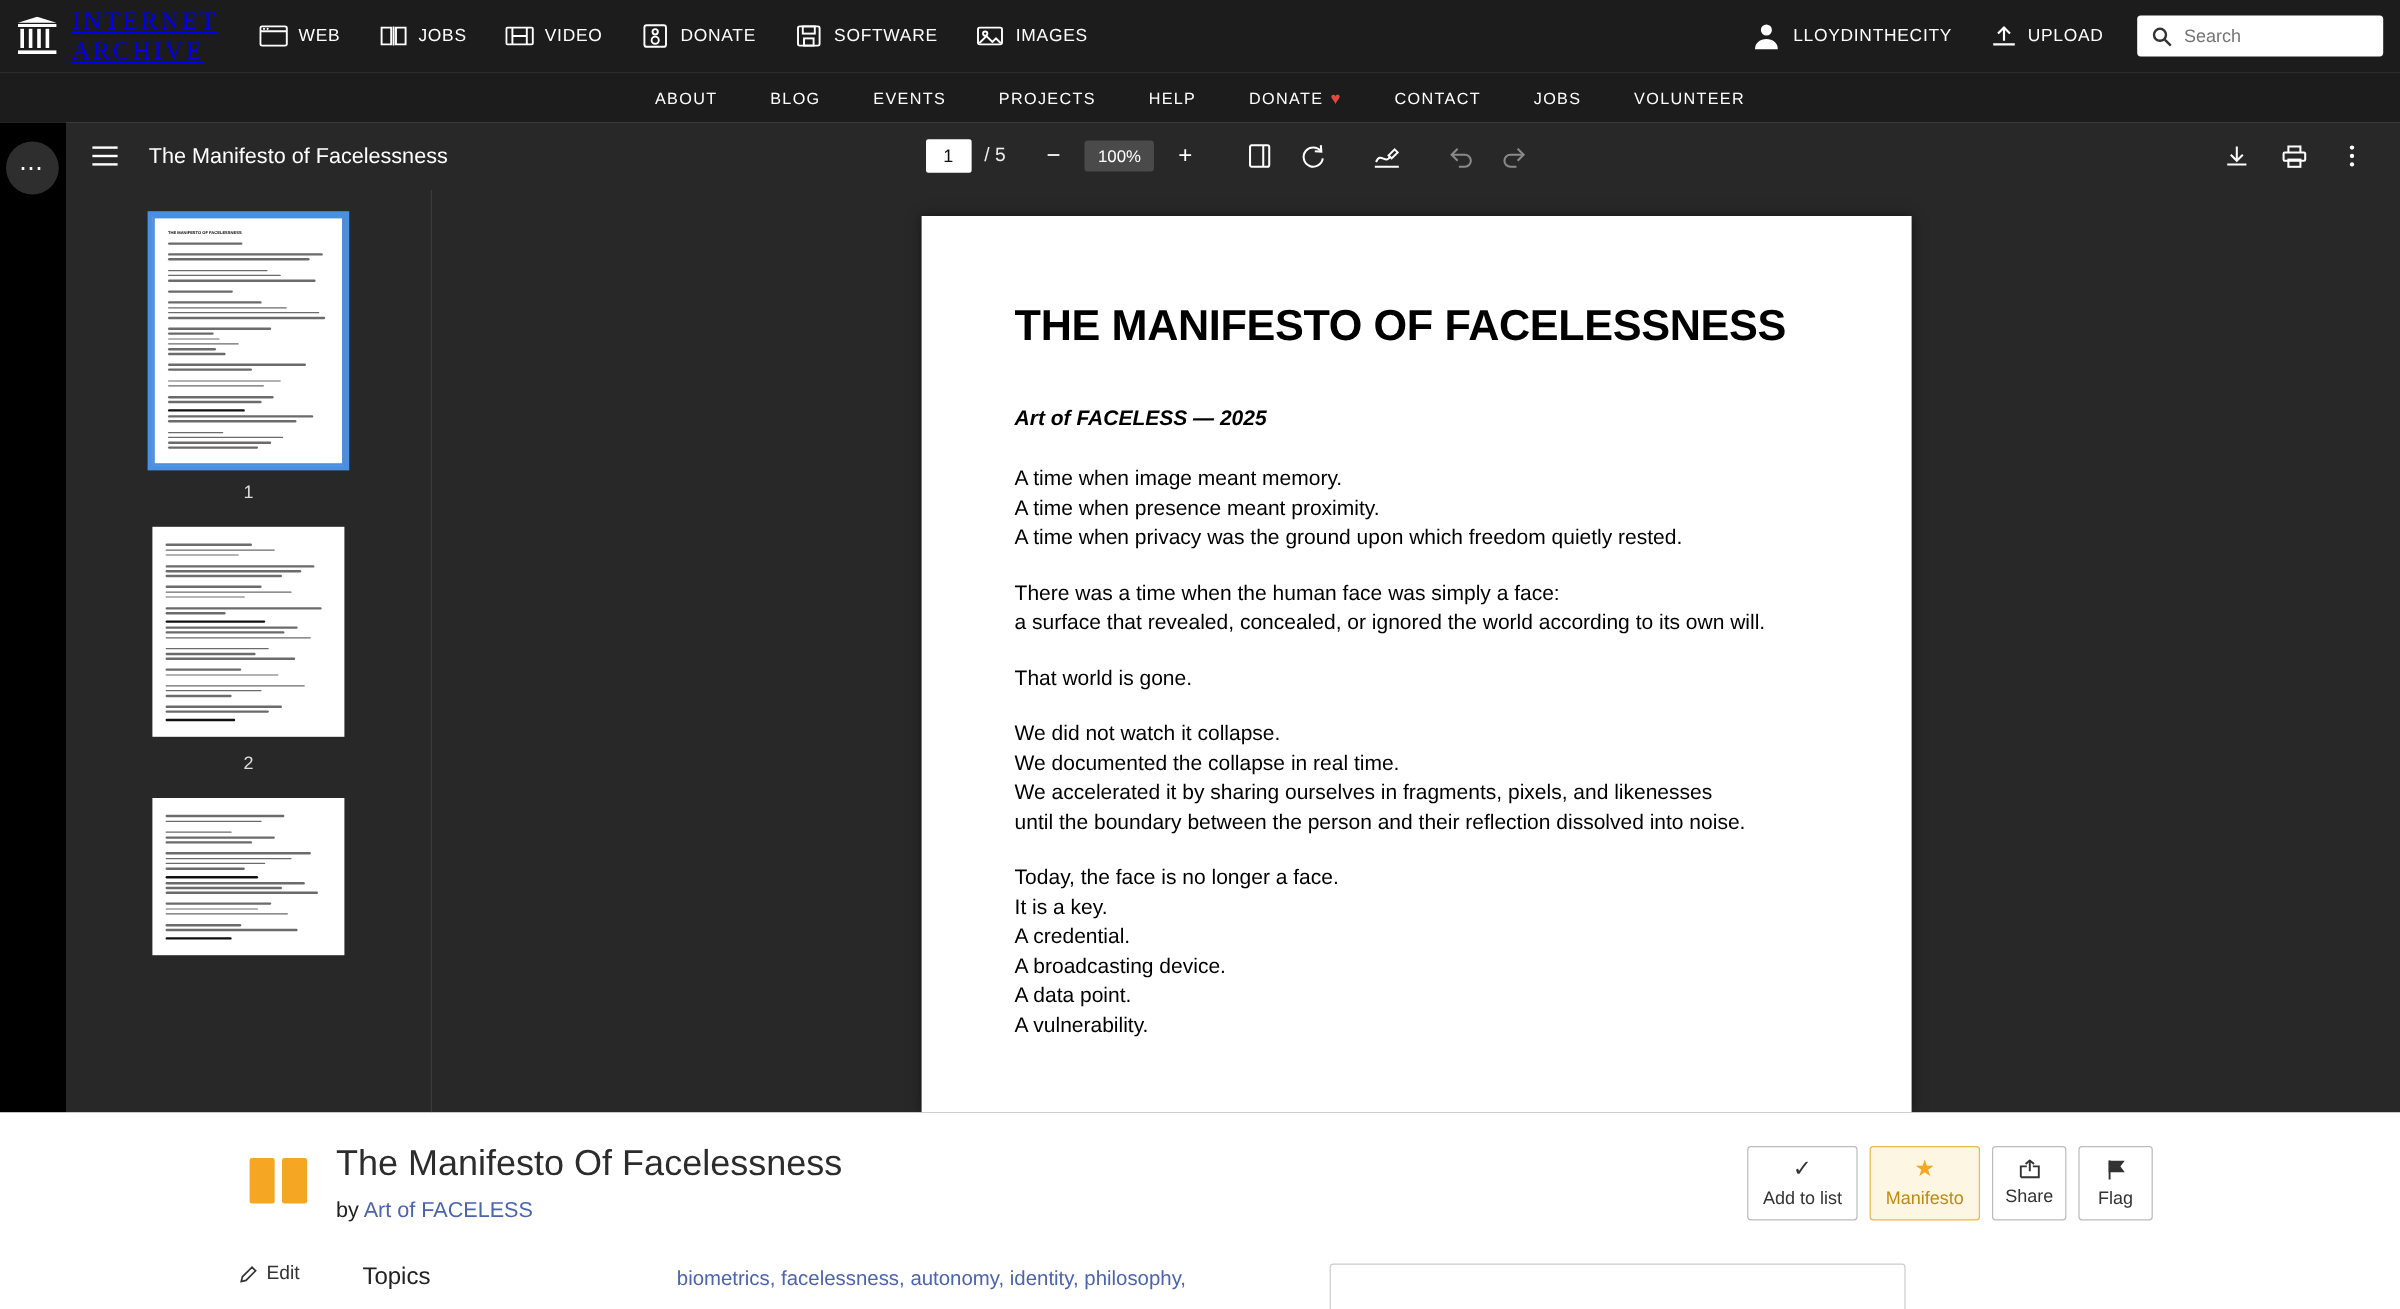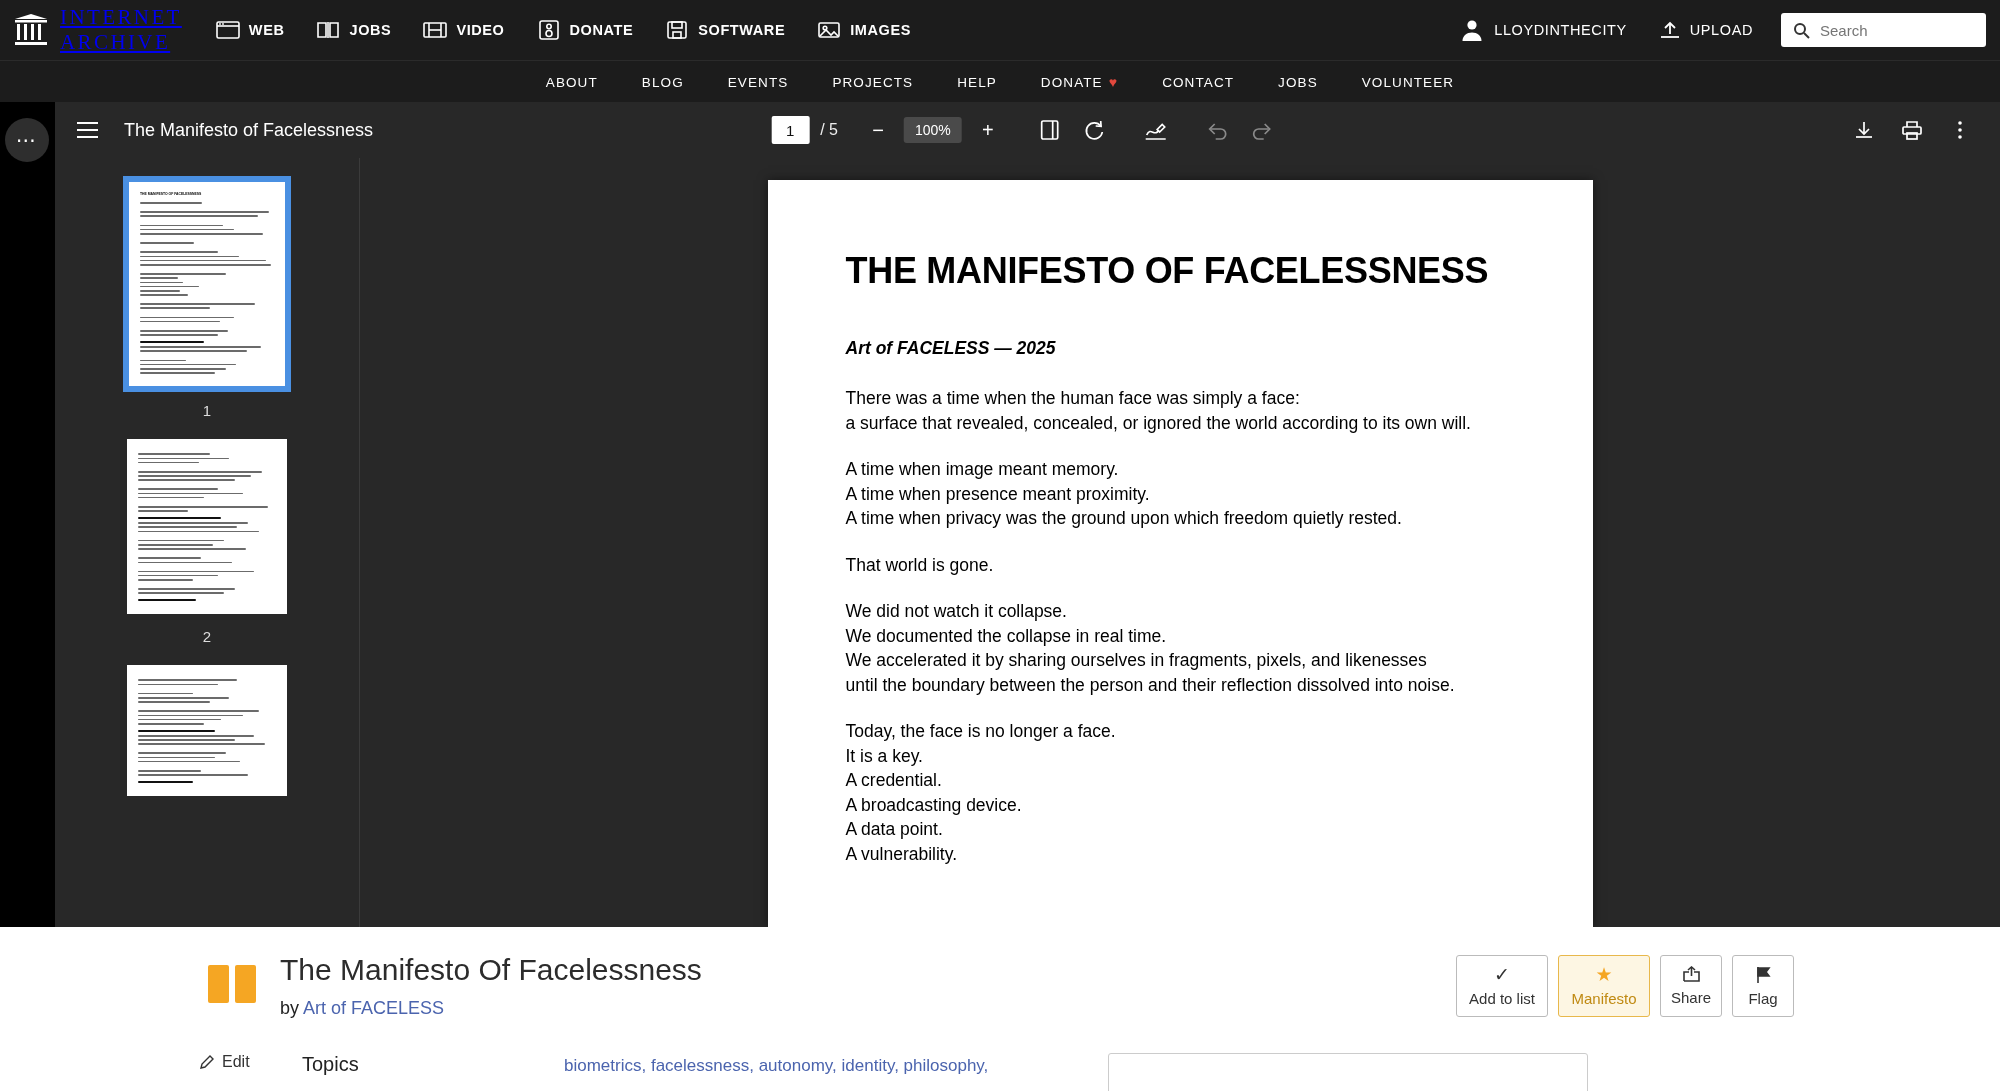--- a/index.html
+++ b/index.html
@@ -24,21 +24,21 @@
     padding: 0 18px 0 14px;
     height: 60px;
   }
   .ia-logo svg { display: block; }
   .ia-logo-text {
     font-size: 21px; letter-spacing: 2.4px; line-height: 1.18;
     font-family: "Liberation Serif", serif;
     text-transform: uppercase;
   }
   .topnav-media {
-    display: flex; align-items: center; height: 60px; font-weight: bold;
+    display: flex; align-items: center; height: 60px;
   }
   .topnav-item {
     display: flex; align-items: center; gap: 9px;
     padding: 0 16px; height: 60px;
     font-size: 14.5px; letter-spacing: 0.6px;
     color: #fff; text-decoration: none;
     cursor: pointer;
   }
   .topnav-right {
     position: absolute; right: 14px; top: 0;
@@ -600,25 +600,25 @@
           <div class="mini-line" style="width:46%"></div>
             <div class="mini-line" style="width:80%"></div>
           <div class="mini-head" style="width:40%"></div>
         </div>
       </div>
 
       <div class="page-pane">
         <div class="page-sheet">
           <div class="doc-h1">THE MANIFESTO OF FACELESSNESS</div>
           <div class="doc-byline">Art of FACELESS — 2025</div>
-          <div class="doc-para">There was a time when the human face was simply a face:
-a surface that revealed, concealed, or ignored the world according to its own will.</div>
           <div class="doc-para">A time when image meant memory.
 A time when presence meant proximity.
 A time when privacy was the ground upon which freedom quietly rested.</div>
+          <div class="doc-para">There was a time when the human face was simply a face:
+a surface that revealed, concealed, or ignored the world according to its own will.</div>
           <div class="doc-para">That world is gone.</div>
           <div class="doc-para">We did not watch it collapse.
 We documented the collapse in real time.
 We accelerated it by sharing ourselves in fragments, pixels, and likenesses
 until the boundary between the person and their reflection dissolved into noise.</div>
           <div class="doc-para">Today, the face is no longer a face.
 It is a key.
 A credential.
 A broadcasting device.
 A data point.

